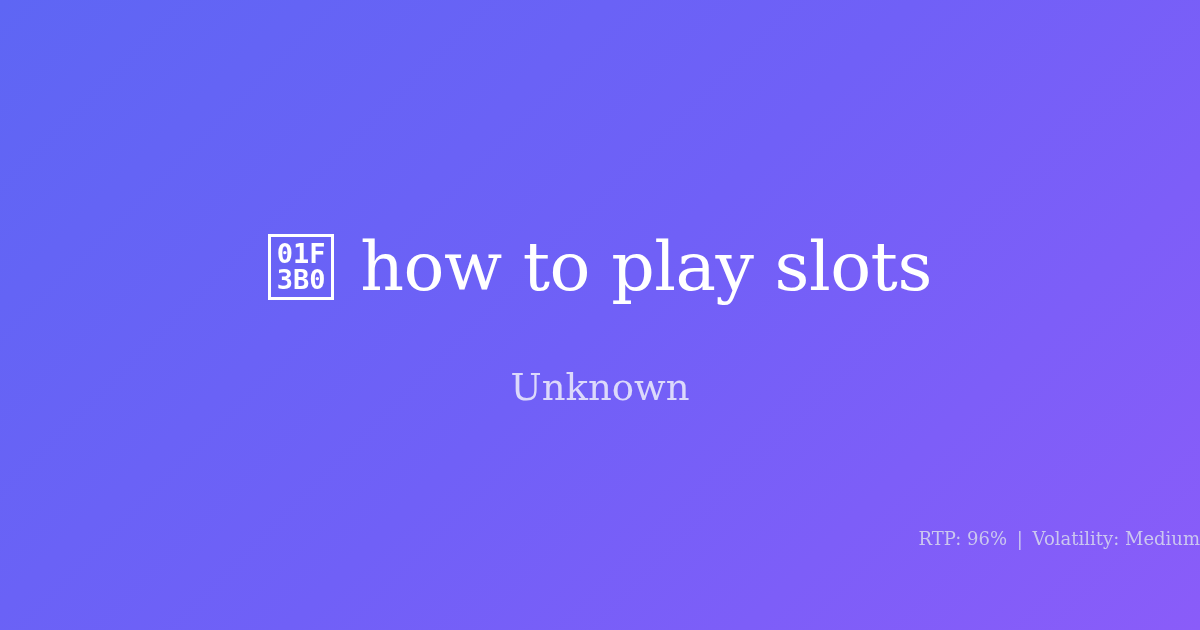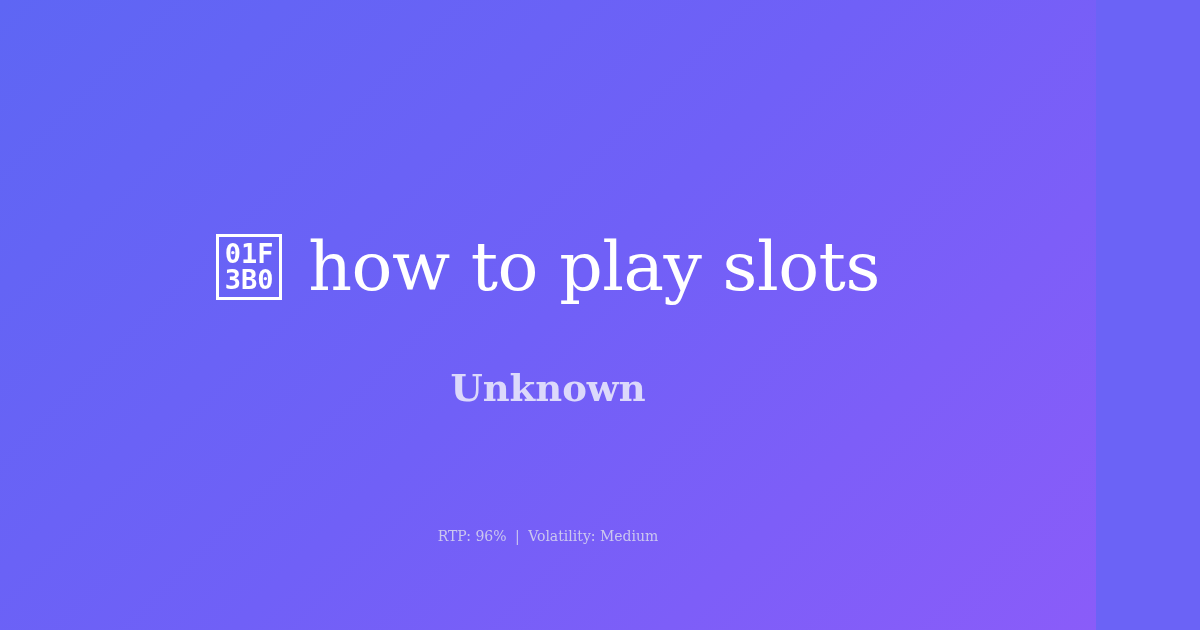--- a/index.html
+++ b/index.html
@@ -11,21 +11,21 @@
     width: 1200px;
     height: 630px;
     overflow: hidden;
     font-family: "DejaVu Serif", "Liberation Serif", serif;
     background: #6b63f6;
   }
 
   .og-card {
     position: relative;
     box-sizing: border-box;
-    width: 1096px;
+    width: 1200px;
     height: 630px;
     display: flex;
     flex-direction: column;
     align-items: center;
     background-image: linear-gradient(135deg, #5e66f4 0%, #7060f7 50%, #8a5cf9 100%);
     overflow: hidden;
   }
 
   
   .title-row {
@@ -77,37 +77,37 @@
 
   
   .og-subtitle {
     position: absolute;
     left: 0;
     right: 0;
     top: 366px;
     margin: 0;
     text-align: center;
     font-family: "DejaVu Serif", "Liberation Serif", serif;
-    font-weight: 700;
+    font-weight: 400;
     font-size: 37px;
     line-height: 1.2;
     color: #dcd9fb;
   }
 
   
   .og-footer {
     position: absolute;
     left: 0;
     right: 0;
     top: 528px;
     margin: 0;
-    text-align: center;
+    text-align: right;
     font-family: "DejaVu Serif", "Liberation Serif", serif;
     font-weight: 400;
-    font-size: 14px;
+    font-size: 18px;
     line-height: 1.2;
     color: #cbc7ef;
   }
   .og-footer .sep {
     padding: 0 4px;
   }
 </style>
 </head>
 <body>
 

